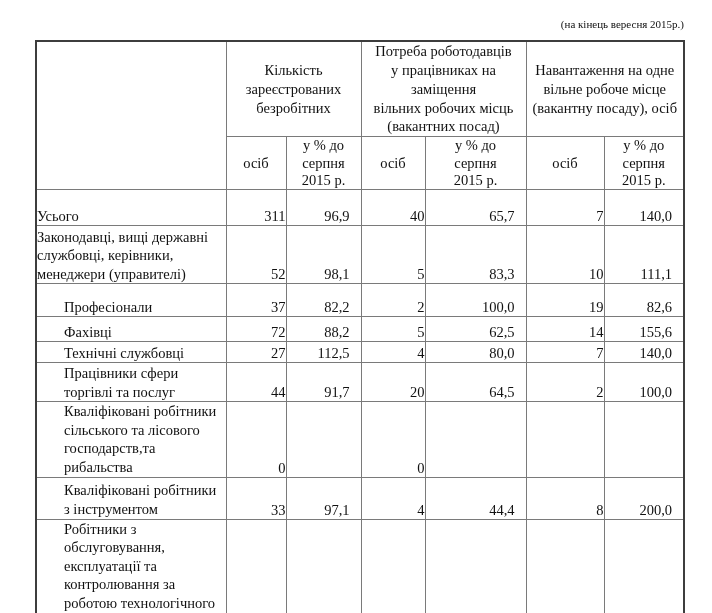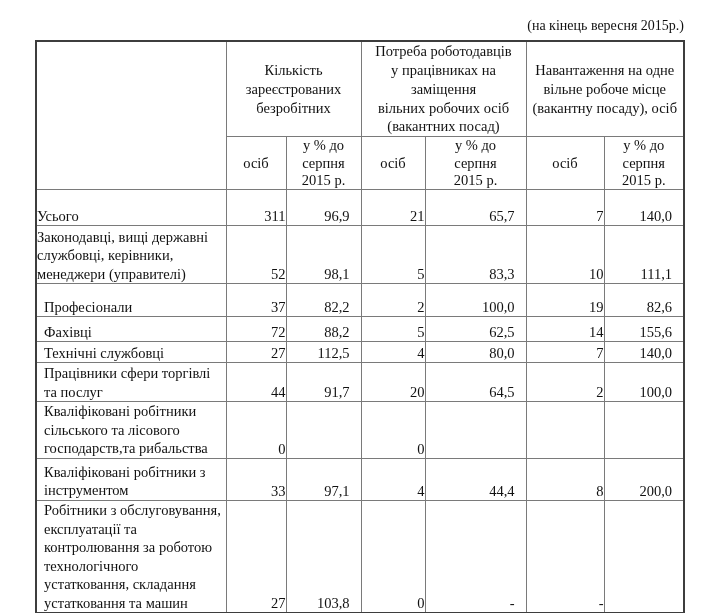--- a/index.html
+++ b/index.html
@@ -15,21 +15,21 @@
     height: 613px;
     background: #ffffff;
     overflow: hidden;
   }
   .note {
     position: absolute;
     top: 18px;
     left: 35px;
     width: 649px;
     text-align: right;
-    font-size: 14px;
+    font-size: 11px;
     color: #111111;
   }
   table.stat {
     position: absolute;
     top: 40px;
     left: 35px;
     border-collapse: collapse;
     table-layout: fixed;
     width: 648px;
     border: 2px solid #3d3d3d;
@@ -60,21 +60,21 @@
   }
   th.corner { border-right: 1px solid #7a7a7a; }
   
   td.lbl {
     vertical-align: bottom;
     text-align: left;
     padding: 3px 4px 4px 9px;
     line-height: 1.28;
     font-size: 14.5px;
   }
-  td.lbl.indent { padding-left: 7px; }
+  td.lbl.indent { padding-left: 27px; }
   td.val {
     vertical-align: bottom;
     text-align: right;
     padding: 3px 6px 4px 2px;
     font-size: 14.5px;
   }
   td.val.pct { padding-right: 11px; }
   tr.bold-row td { font-weight: normal; }
 </style>
 </head>
@@ -95,21 +95,21 @@
       <col style="width:80px">
     </colgroup>
     <thead>
       <tr style="height:81px">
         <th class="corner" rowspan="2"></th>
         <th class="group-title" colspan="2">Кількість
 зареєстрованих
 безробітних</th>
         <th class="group-title" colspan="2">Потреба роботодавців
 у працівниках на заміщення
-вільних робочих осіб
+вільних робочих місць
 (вакантних посад)</th>
         <th class="group-title" colspan="2">Навантаження на  одне
 вільне робоче місце
 (вакантну посаду), осіб</th>
       </tr>
       <tr style="height:50px">
         <th class="sub-h">осіб</th>
         <th class="sub-h">у % до
 серпня
 2015 р.</th>
@@ -121,21 +121,21 @@
         <th class="sub-h">у % до
 серпня
 2015 р.</th>
       </tr>
     </thead>
     <tbody id="table-body">
         <tr class="bold-row" style="height: 36px;">
           <td class="lbl"><span>Усього</span></td>
           <td class="val">311</td>
           <td class="val pct">96,9</td>
-          <td class="val">21</td>
+          <td class="val">40</td>
           <td class="val pct">65,7</td>
           <td class="val">7</td>
           <td class="val pct">140,0</td>
         </tr>
         <tr style="height: 58px;">
           <td class="lbl"><span>Законодавці, вищі державні службовці, керівники, менеджери (управителі)</span></td>
           <td class="val">52</td>
           <td class="val pct">98,1</td>
           <td class="val">5</td>
           <td class="val pct">83,3</td>

